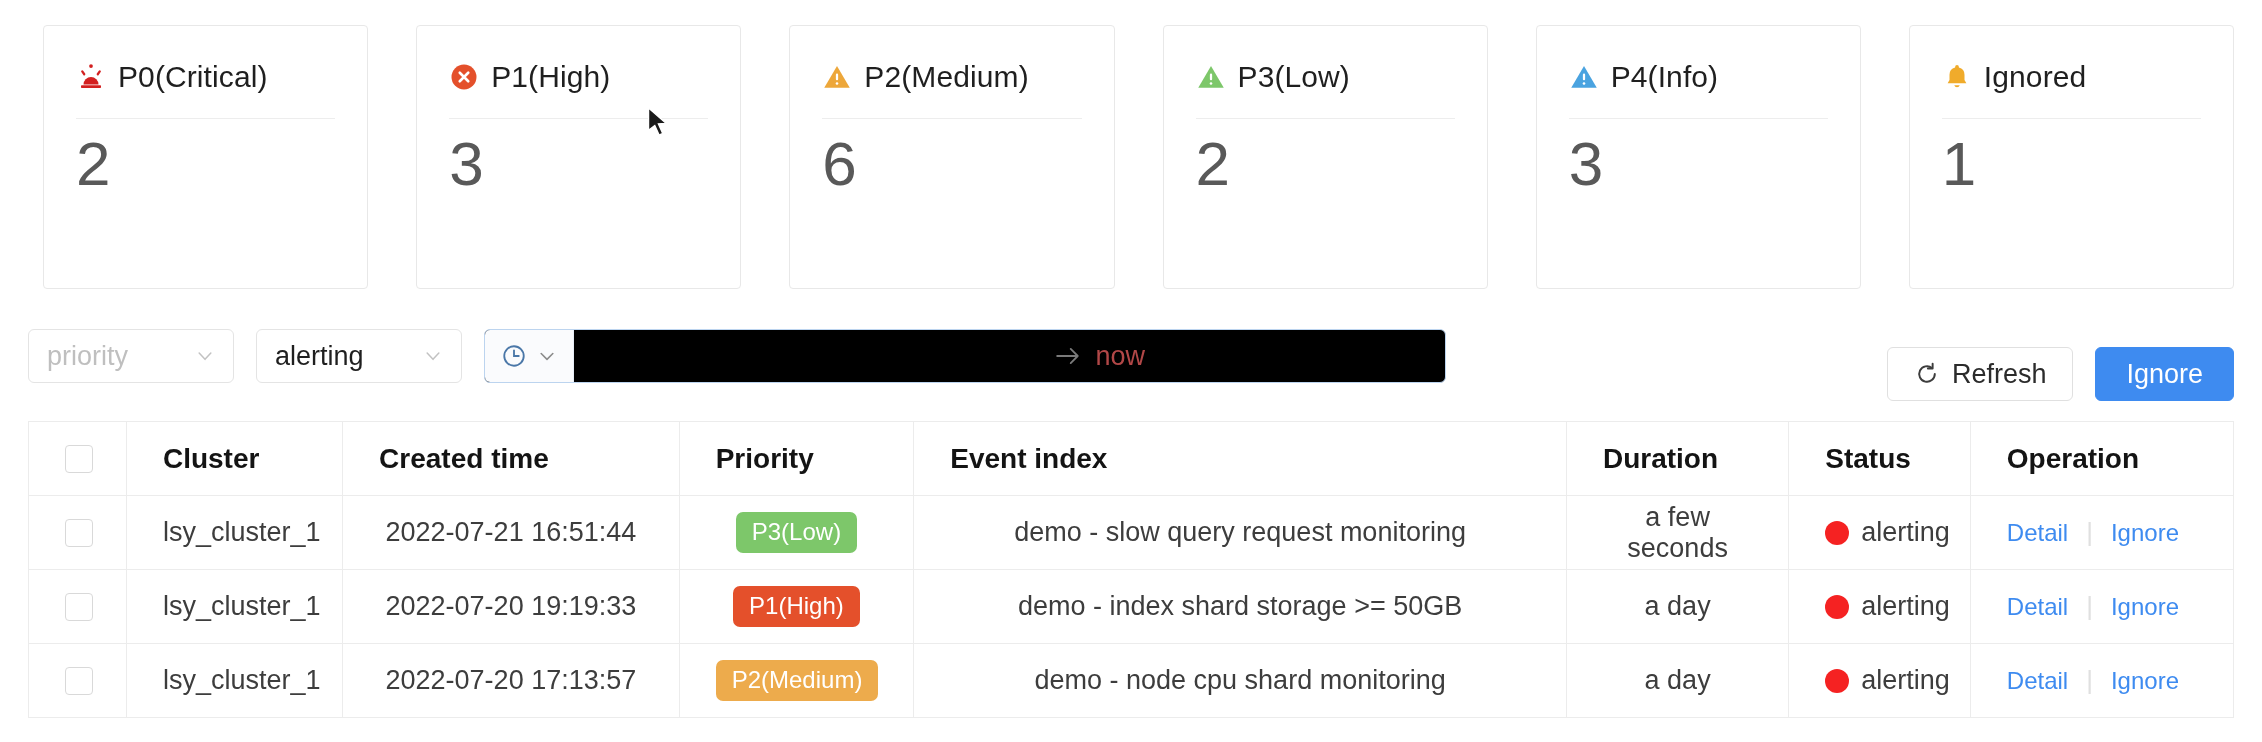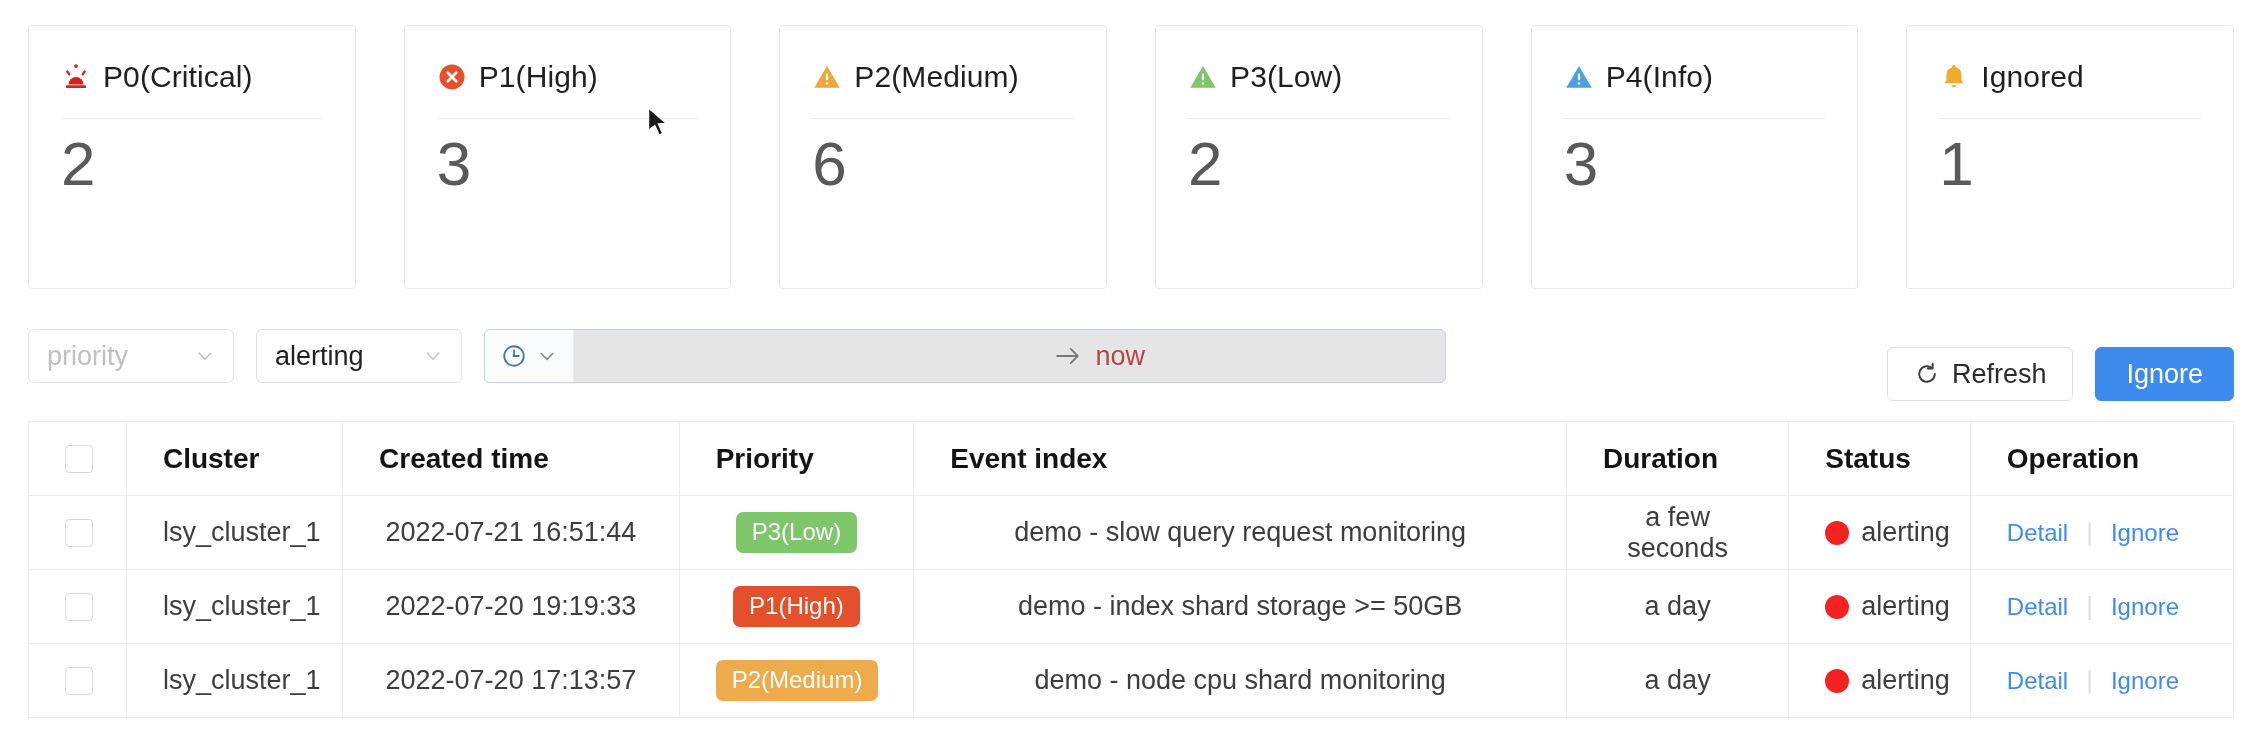--- a/index.html
+++ b/index.html
@@ -10,20 +10,21 @@
     font-family: "Liberation Sans", sans-serif;
     overflow: hidden;
   }
   .page { position: relative; width: 2262px; height: 742px; padding: 0; }
 
   
   .cards-row {
     display: flex;
     gap: 48px;
     padding: 25px 28px 0 28px;
+    margin-left: 15px;
   }
   .stat-card {
     flex: 1 1 0;
     height: 264px;
     background: #ffffff;
     border: 1px solid #e8e8e8;
     border-radius: 4px;
     padding: 30px 32px 0 32px;
   }
   .stat-head {
@@ -82,21 +83,21 @@
   .chev {
     width: 20px; height: 20px; flex: none;
     color: #c2c2c2;
   }
   .time-picker {
     display: flex;
     align-items: center;
     height: 54px;
     border: 1px solid #bcd4ef;
     border-radius: 6px;
-    background: #e5e5e5;
+    background: #000000;
     overflow: hidden;
     width: 962px;
     margin-right: 22px;
   }
   .time-mode {
     display: flex;
     align-items: center;
     gap: 10px;
     height: 100%;
     padding: 0 16px;

